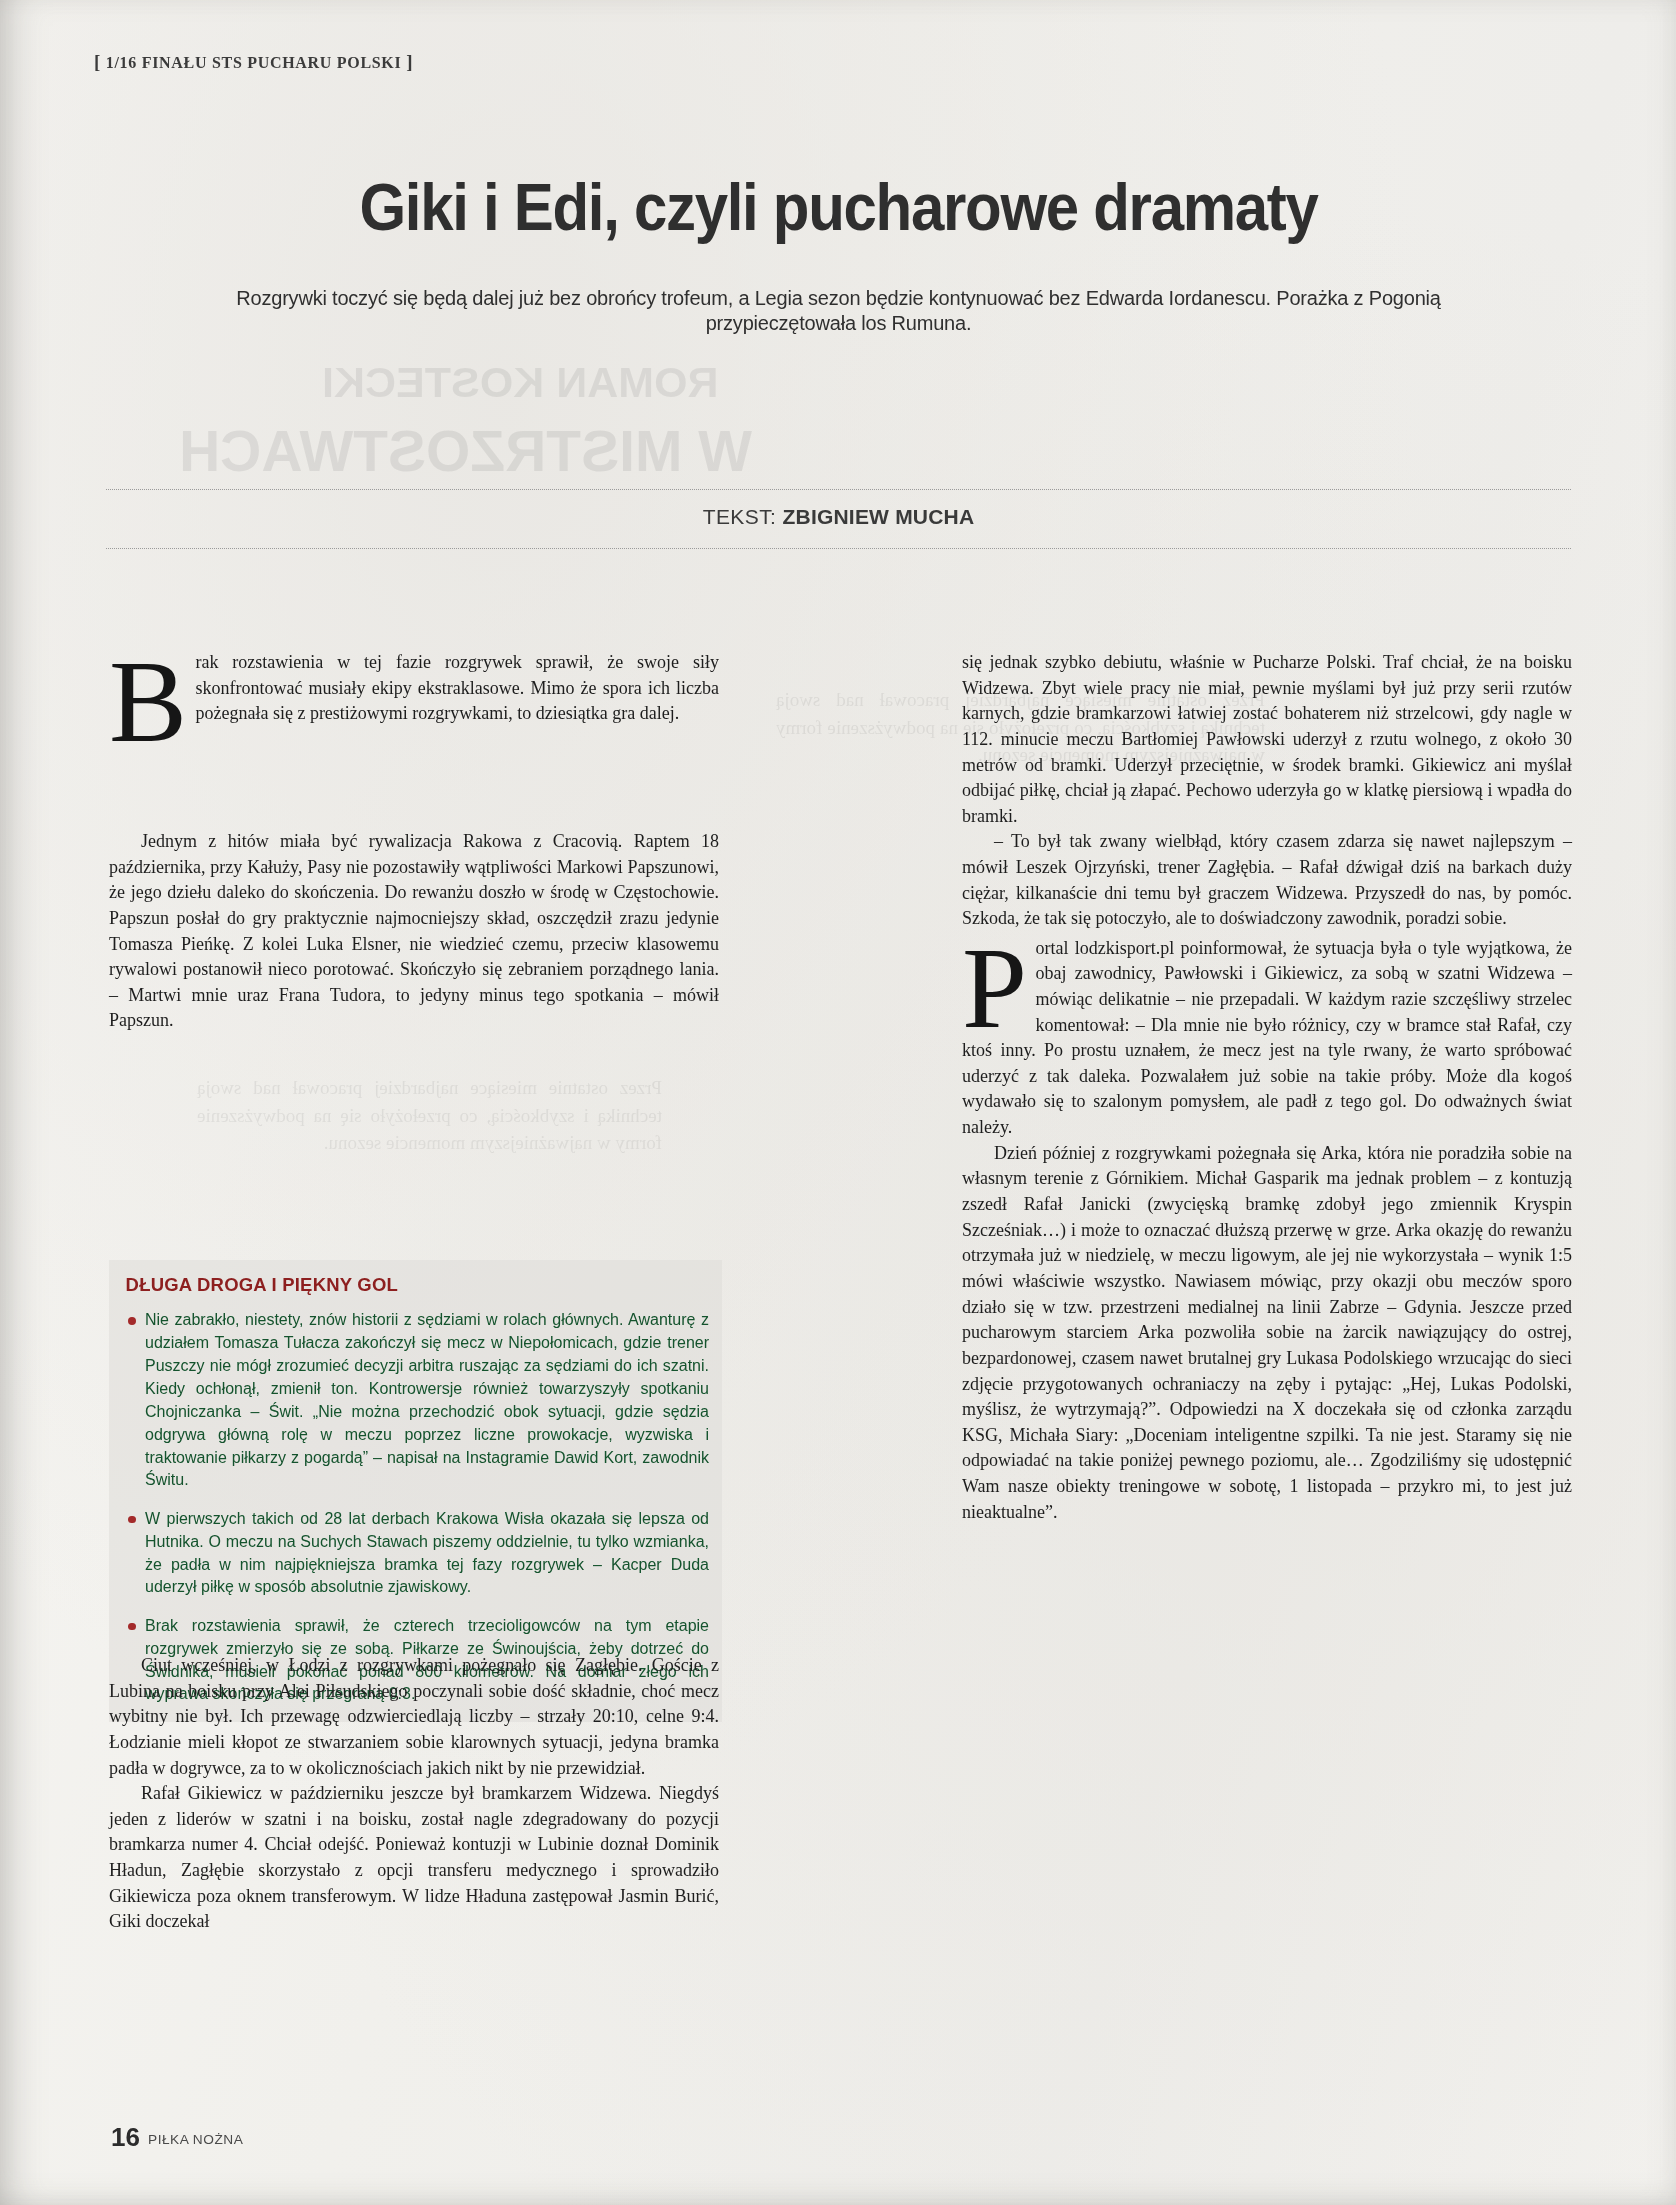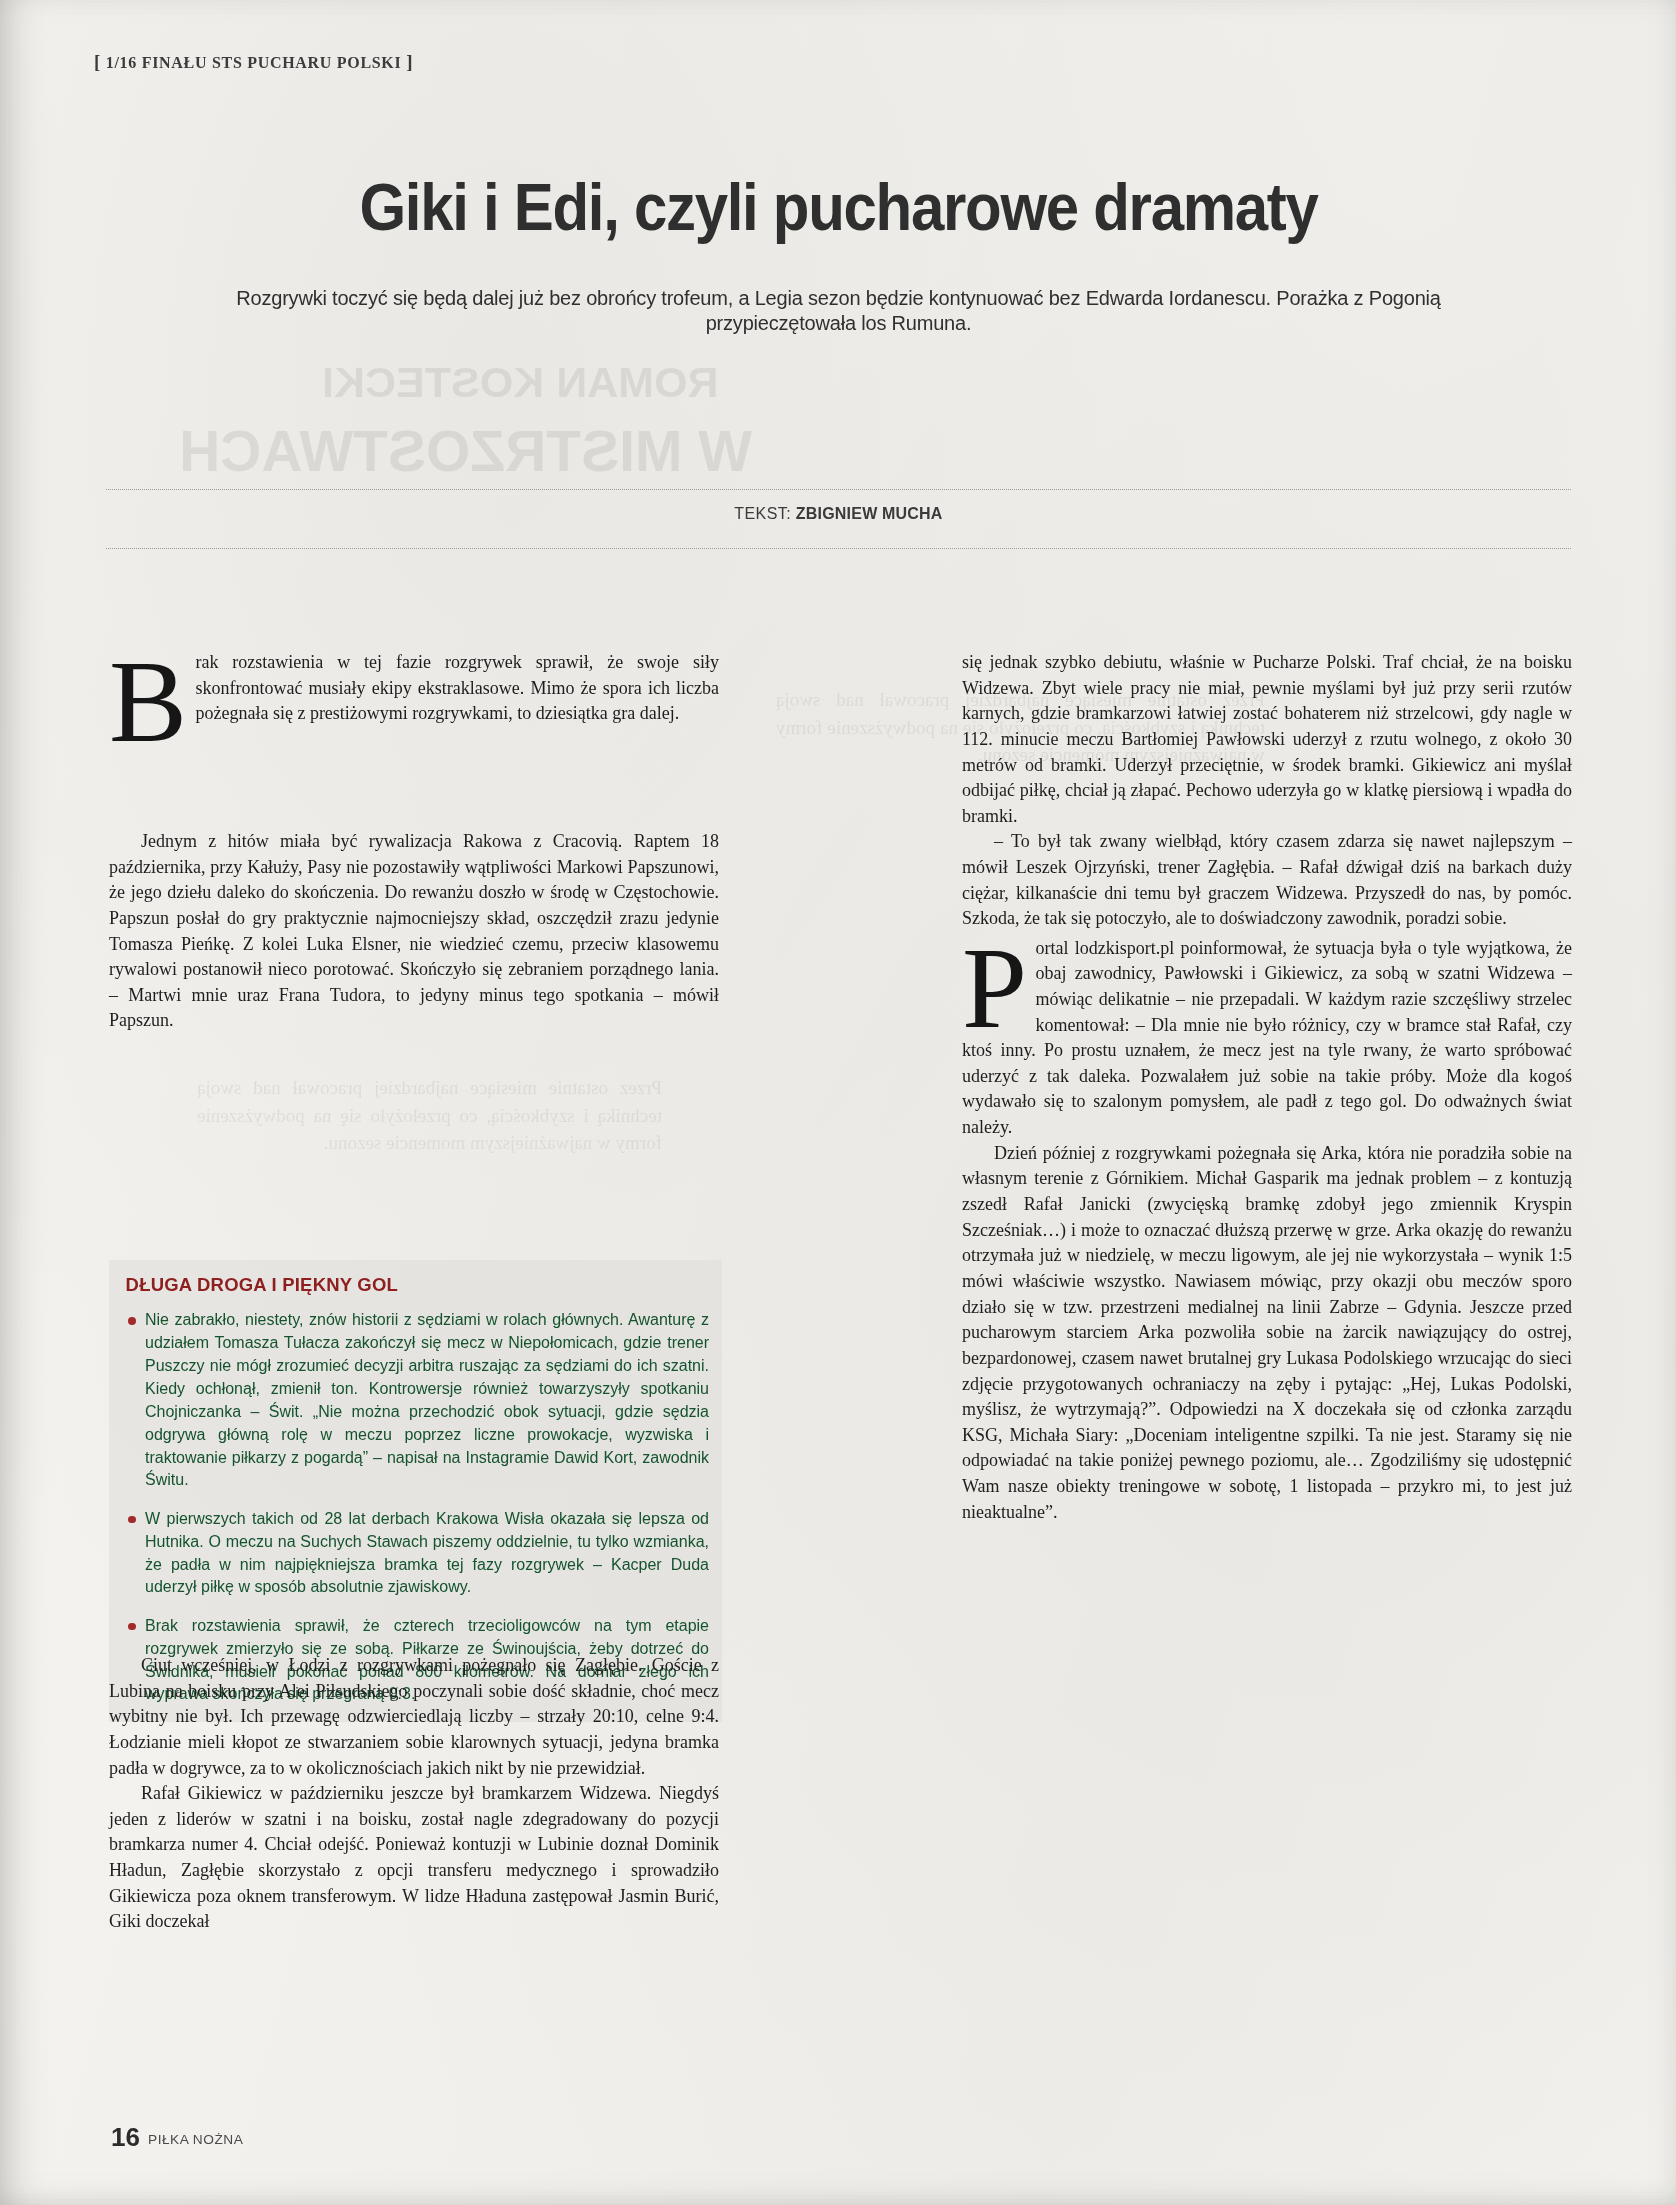--- a/index.html
+++ b/index.html
@@ -110,21 +110,21 @@
   }
   .rule.top { top: 489px; }
   .rule.bottom { top: 548px; }
 
   .byline {
     position: absolute;
     left: 0; right: 0;
     top: 505px;
     text-align: center;
     font-family: "Liberation Sans", sans-serif;
-    font-size: 16px;
+    font-size: 21px;
     color: #3a3a3a;
     letter-spacing: 0.4px;
   }
   .byline b {
     font-weight: bold;
     letter-spacing: 0.2px;
   }
 
   
   .col {

